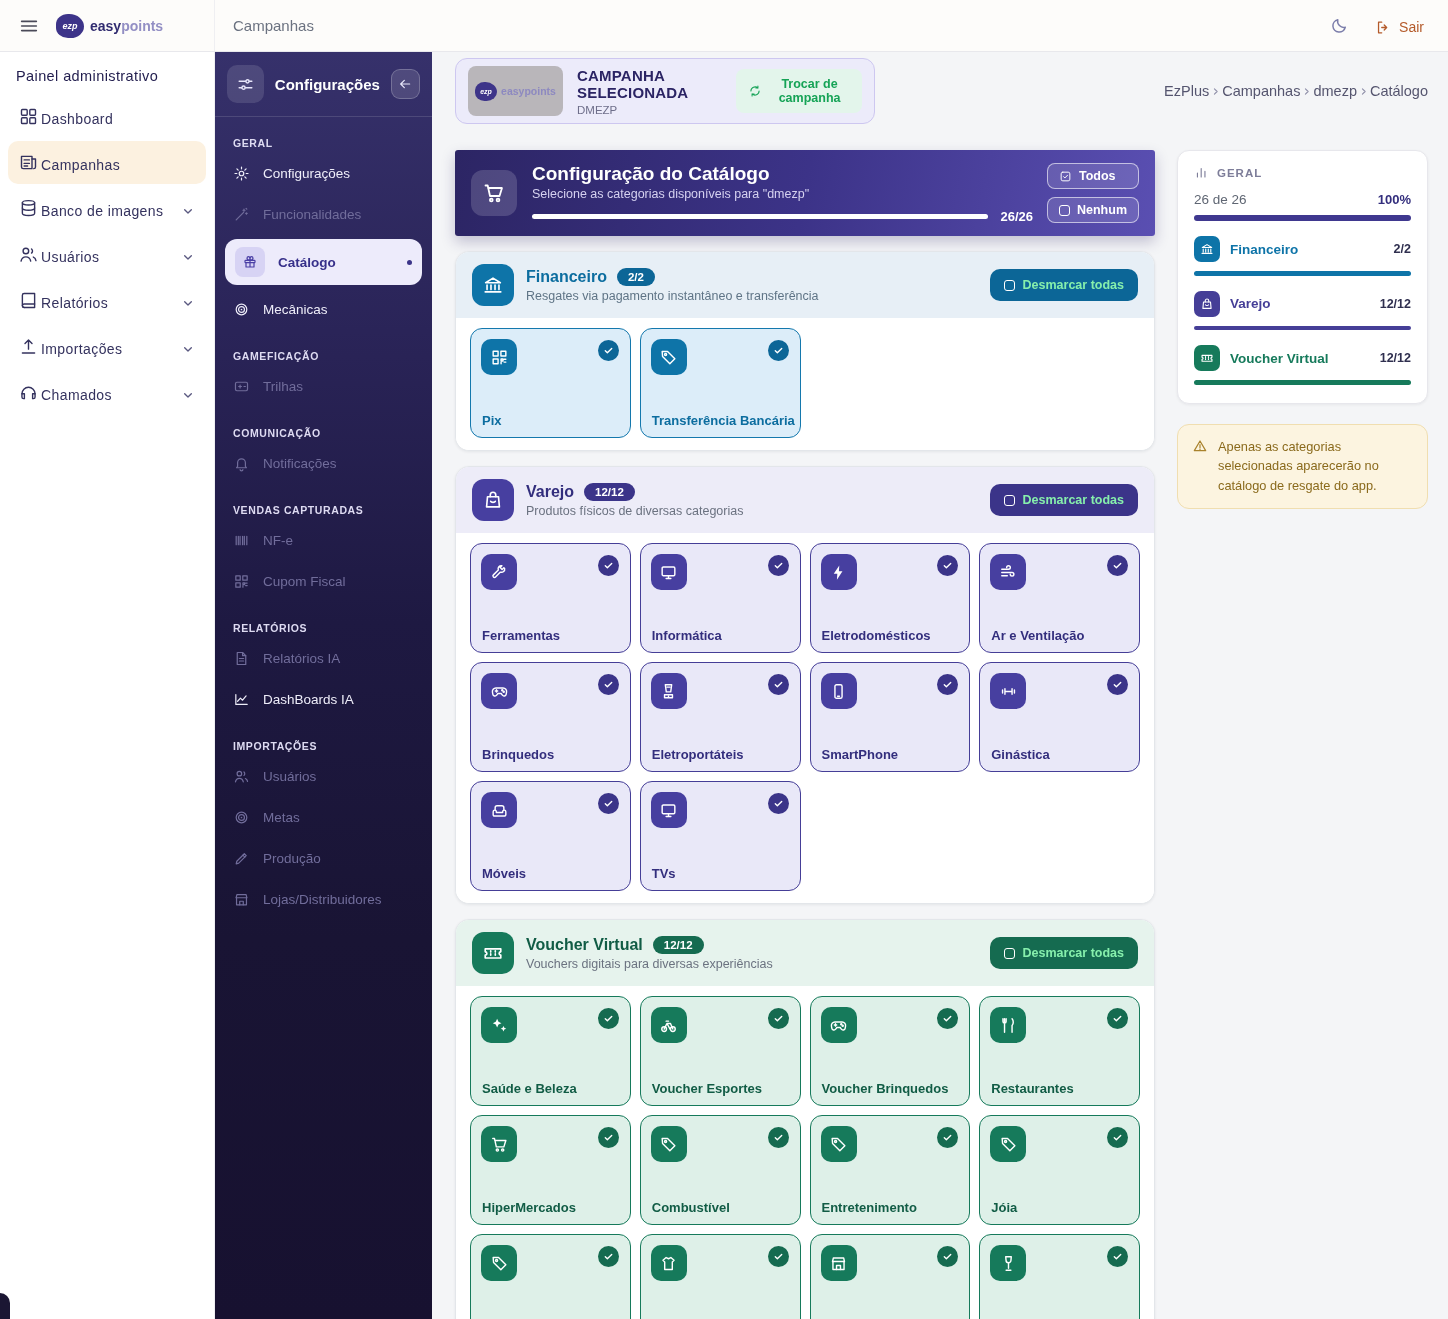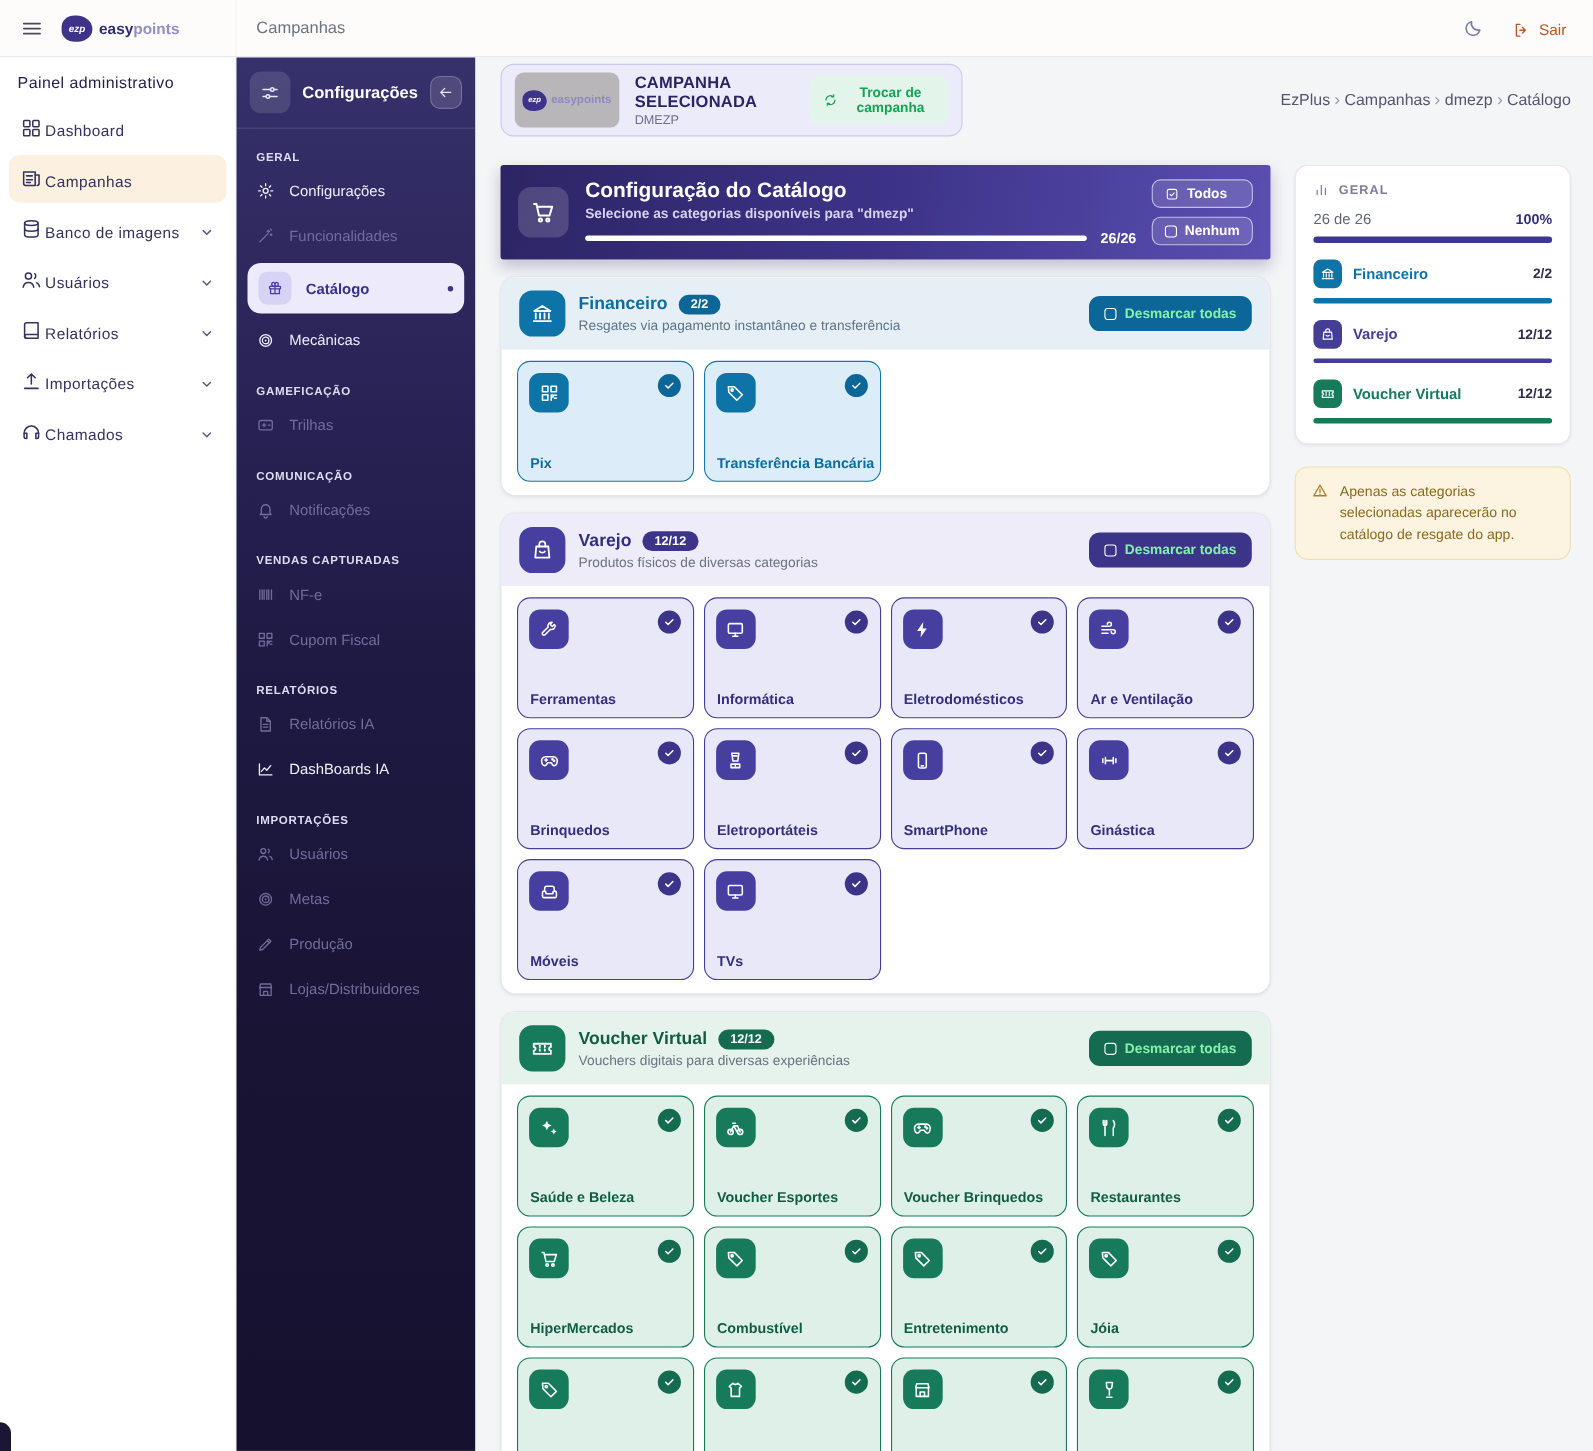--- a/index.html
+++ b/index.html
@@ -61,21 +61,21 @@
   .content-row { display:flex; align-items:flex-start; gap:22px; margin-top:26px; }
   .left-col { width:700px; flex-shrink:0; }
   .right-col { width:251px; flex-shrink:0; }
 
   
   .banner { height:86px; border-radius:3px; display:flex; align-items:center; padding:0 16px; color:#fff;
     background:linear-gradient(100deg,#2c2564 0%, #3c3388 50%, #5a4fb2 100%); box-shadow:0 6px 14px rgba(44,37,100,.25); }
   .banner-icon { width:46px; height:46px; border-radius:12px; background:rgba(255,255,255,.16); display:grid; place-items:center; flex-shrink:0; }
   .banner-body { margin-left:15px; flex:1; }
   .banner-title { font-size:19px; font-weight:bold; }
-  .banner-sub { font-size:12.5px; color:#d5d1f0; margin-top:2px;font-weight:bold; }
+  .banner-sub { font-size:12.5px; color:#d5d1f0; margin-top:2px; }
   .banner-progress { display:flex; align-items:center; gap:12px; margin-top:8px; }
   .banner-bar { flex:1; height:5px; border-radius:3px; background:#ffffff; }
   .banner-count { font-size:13px; font-weight:bold; }
   .banner-buttons { display:flex; flex-direction:column; gap:8px; margin-left:14px; }
   .banner-btn { display:flex; align-items:center; gap:7px; background:rgba(255,255,255,.13); border:1px solid rgba(255,255,255,.6); color:#fff; font-size:12.5px; font-weight:bold; border-radius:8px; padding:5px 11px; cursor:pointer; }
 
   
   .section { margin-top:15px; border-radius:14px; border:1px solid #e3e6ea; background:#fff; overflow:hidden; box-shadow:0 1px 3px rgba(16,24,40,.07); }
   .section.blue   { --accent:#0e74a8; --accent-dark:#0c6697; --head-bg:#e7eff6; --card-bg:#dcedf9; --card-border:#1478ad; --title:#0c6d9f; --desc:#5f7486; }
   .section.purple { --accent:#473fa0; --accent-dark:#3b3489; --head-bg:#edecf8; --card-bg:#e9e8f8; --card-border:#453e97; --title:#332e7d; --desc:#6b7280; }

